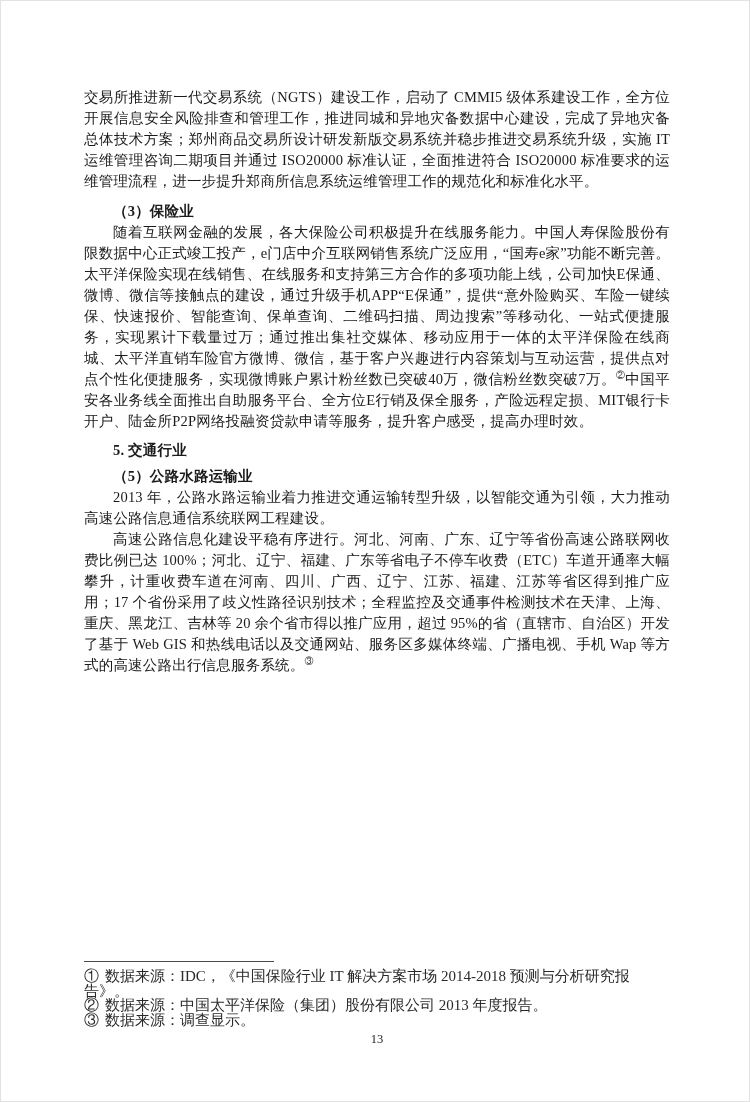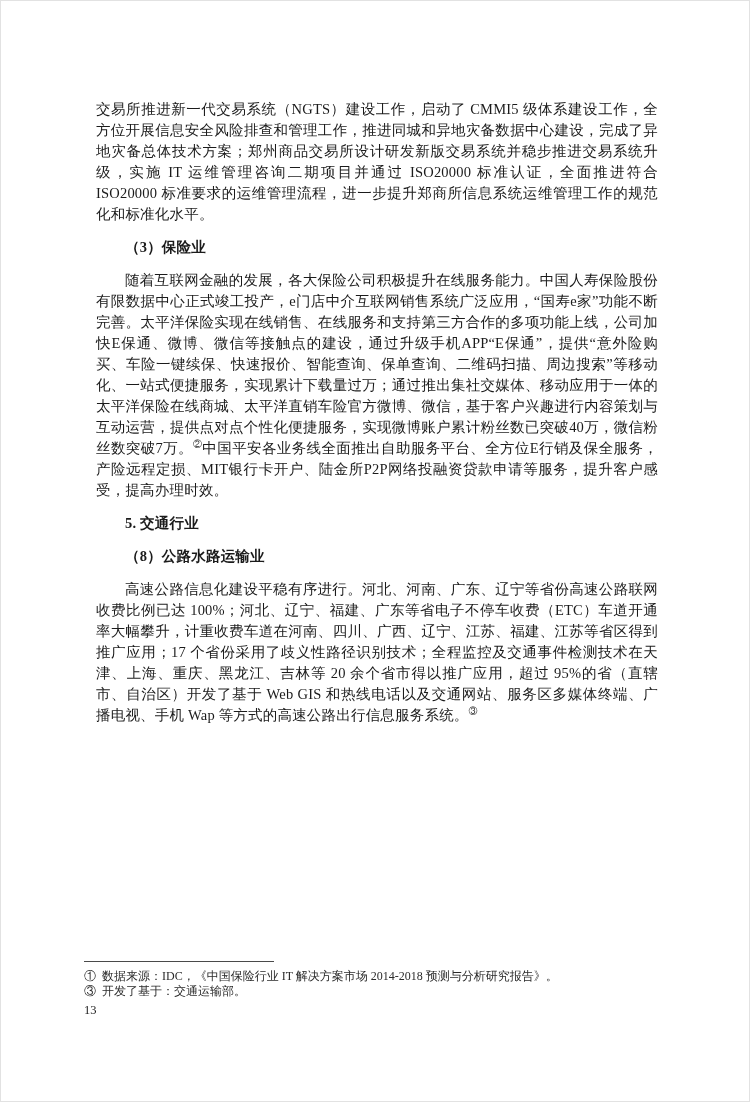--- a/index.html
+++ b/index.html
@@ -17,21 +17,21 @@
   .body-text {
     position: absolute;
     left: 83px;
     top: 86px;
     width: 586px;
     font-size: 14.5px;
     line-height: 21px;
     text-align: justify;
     letter-spacing: 0.2px;
   }
-  .para { margin: 12px; }
+  .para { margin: 0; }
   .para.indent { text-indent: 2em; }
   .para.noindent { text-indent: 0; }
   .heading { text-indent: 2em; font-weight: bold; }
   .mt-lg { margin-top: 9px; }
   .mt-md { margin-top: 8px; }
   .mt-sm { margin-top: 5px; }
   sup.ref {
     font-size: 9px;
     line-height: 0;
     vertical-align: super;
@@ -42,61 +42,64 @@
     top: 960px;
     width: 586px;
   }
   .footnote-divider {
     width: 190px;
     height: 0;
     border-top: 1px solid #4a4a4a;
     margin-bottom: 7px;
   }
   .footnote {
-    font-size: 12px;
+    font-size: 15px;
     line-height: 14.5px;
     color: #2a2a2a;
     text-align: left;
   }
   .fn-num { margin-right: 6px; }
   .page-number {
     margin-top: 5px;
+    text-align: center;
     font-size: 12.5px;
     color: #1b1b1b;
   }
 </style>
 </head>
 <body>
 
 <div class="page">
 
   <div class="body-text">
 
     <p class="para noindent"><span>交易所推进新一代交易系统（NGTS）建设工作，启动了 CMMI5 级体系建设工作，全方位开展信息安全风险排查和管理工作，推进同城和异地灾备数据中心建设，完成了异地灾备总体技术方案；郑州商品交易所设计研发新版交易系统并稳步推进交易系统升级，实施 IT 运维管理咨询二期项目并通过 ISO20000 标准认证，全面推进符合 ISO20000 标准要求的运维管理流程，进一步提升郑商所信息系统运维管理工作的规范化和标准化水平。</span></p>
 
     <p class="para heading mt-lg"><span>（3）保险业</span></p>
 
 
     <p class="para indent"><span>随着互联网金融的发展，各大保险公司积极提升在线服务能力。中国人寿保险股份有限数据中心正式竣工投产，e门店中介互联网销售系统广泛应用，“国寿e家”功能不断完善。太平洋保险实现在线销售、在线服务和支持第三方合作的多项功能上线，公司加快E保通、微博、微信等接触点的建设，通过升级手机APP“E保通”，提供“意外险购买、车险一键续保、快速报价、智能查询、保单查询、二维码扫描、周边搜索”等移动化、一站式便捷服务，实现累计下载量过万；通过推出集社交媒体、移动应用于一体的太平洋保险在线商城、太平洋直销车险官方微博、微信，基于客户兴趣进行内容策划与互动运营，提供点对点个性化便捷服务，实现微博账户累计粉丝数已突破40万，微信粉丝数突破7万。</span><sup class="ref">②</sup><span>中国平安各业务线全面推出自助服务平台、全方位E行销及保全服务，产险远程定损、MIT银行卡开户、陆金所P2P网络投融资贷款申请等服务，提升客户感受，提高办理时效。</span></p>
 
     <p class="para heading mt-md"><span>5. 交通行业</span></p>
 
-    <p class="para heading mt-sm"><span>（8）公路水路运输业</span></p>
+    <p class="para heading mt-sm"><span>（5）公路水路运输业</span></p>
 
+    <p class="para indent"><span>2013 年，公路水路运输业着力推进交通运输转型升级，以智能交通为引领，大力推动高速公路信息通信系统联网工程建设。</span></p>
 
 
     <p class="para indent"><span>高速公路信息化建设平稳有序进行。河北、河南、广东、辽宁等省份高速公路联网收费比例已达 100%；河北、辽宁、福建、广东等省电子不停车收费（ETC）车道开通率大幅攀升，计重收费车道在河南、四川、广西、辽宁、江苏、福建、江苏等省区得到推广应用；17 个省份采用了歧义性路径识别技术；全程监控及交通事件检测技术在天津、上海、重庆、黑龙江、吉林等 20 余个省市得以推广应用，超过 95%的省（直辖市、自治区）开发了基于 Web GIS 和热线电话以及交通网站、服务区多媒体终端、广播电视、手机 Wap 等方式的高速公路出行信息服务系统。</span><sup class="ref">③</sup></p>
 
 
   </div>
 
   <div class="footnote-area">
     <div class="footnote-divider"></div>
 
     <div class="footnote"><span class="fn-num">①</span><span>数据来源：IDC，《中国保险行业 IT 解决方案市场 2014-2018 预测与分析研究报告》。</span></div>
 
+    <div class="footnote"><span class="fn-num">②</span><span>数据来源：中国太平洋保险（集团）股份有限公司 2013 年度报告。</span></div>
 
-    <div class="footnote"><span class="fn-num">③</span><span>开发了基于：交通运输部。</span></div>
+    <div class="footnote"><span class="fn-num">③</span><span>数据来源：调查显示。</span></div>
 
     <div class="page-number">13</div>
   </div>
 
 </div>
 
 </body></html>

